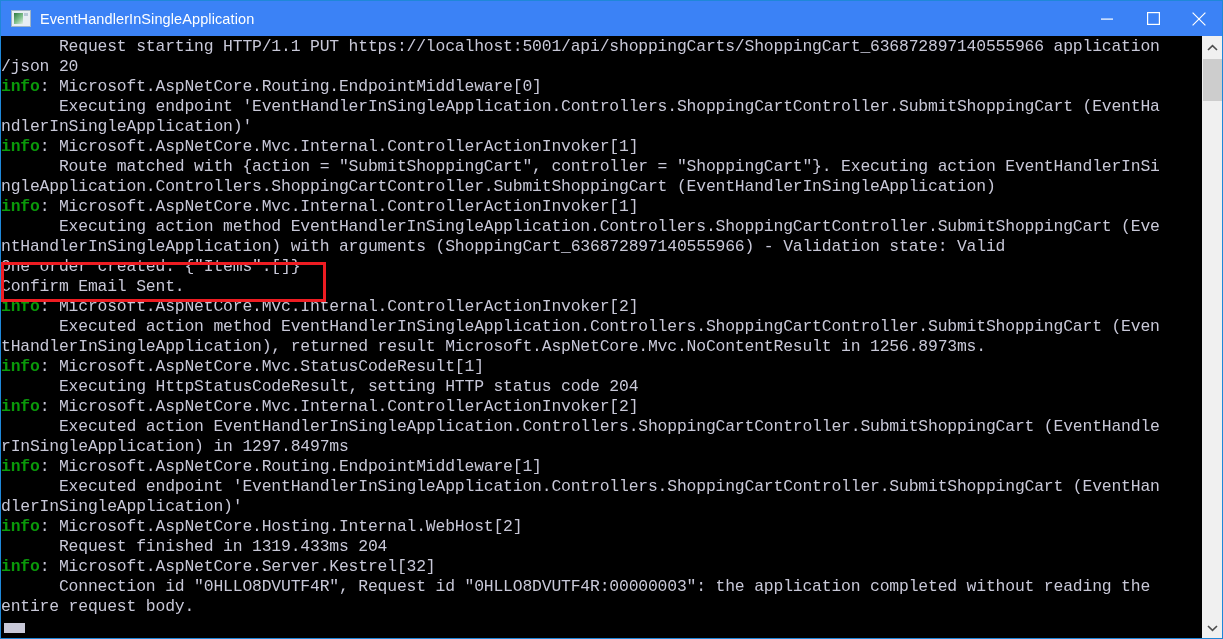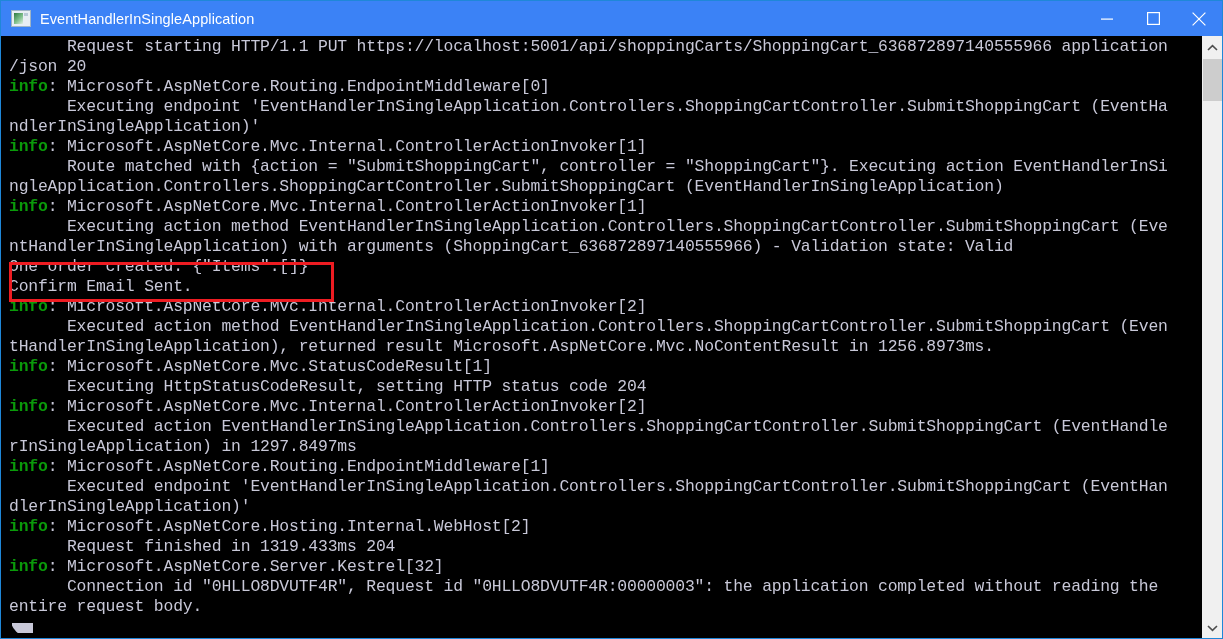--- a/index.html
+++ b/index.html
@@ -76,27 +76,26 @@
     display: flex;
     align-items: center;
     justify-content: center;
     color: #ffffff;
   }
   .winbtn svg { display: block; }
 
   
   #console {
     position: absolute;
-    left: 8px;
+    left: 0;
     top: 35px;
     width: 1200px;
     height: 603px;
     background: #000000;
     overflow: hidden;
-    border-radius: 25px;
   }
   #console-text {
     position: absolute;
     left: 0;
     top: 1px;
     width: 1400px;
     margin: 0;
     padding: 0;
     color: #c8c8d8;
     font-family: "Liberation Mono", "DejaVu Sans Mono", monospace;

